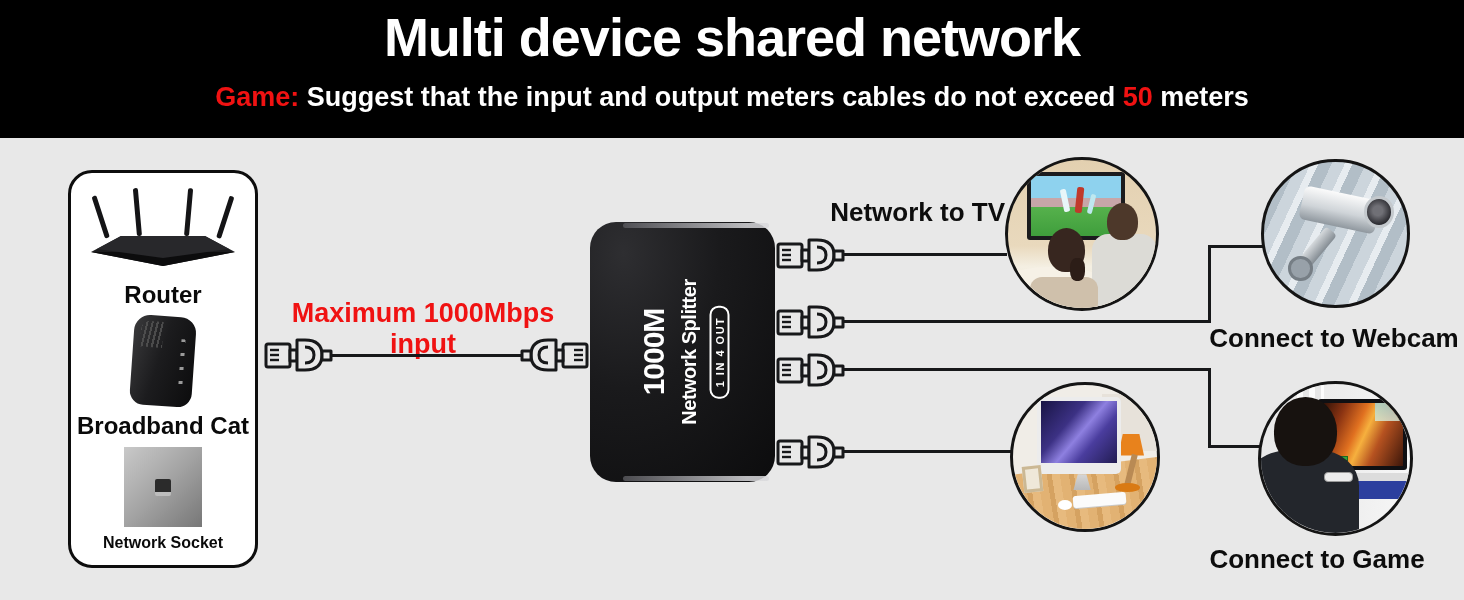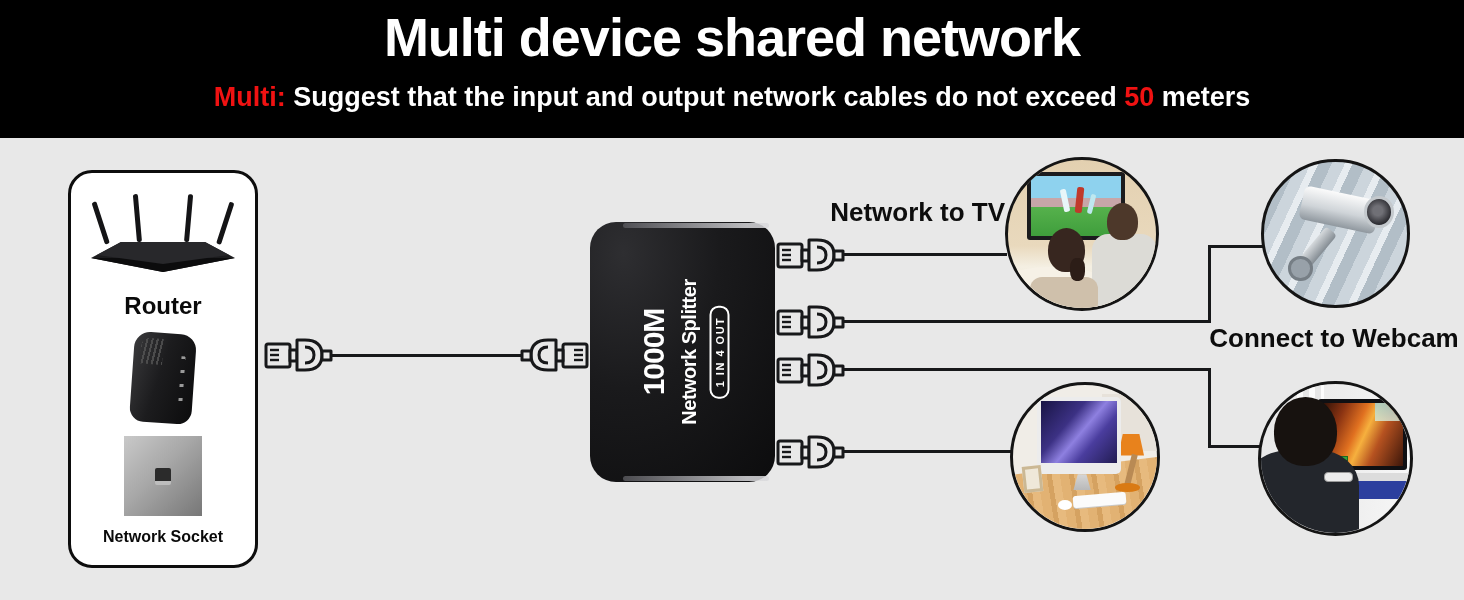--- a/index.html
+++ b/index.html
@@ -163,46 +163,48 @@
       <g stroke="#17181a" stroke-width="2.4">
         <line x1="7" y1="15" x2="16" y2="15"></line>
         <line x1="7" y1="20" x2="16" y2="20"></line>
         <line x1="7" y1="25" x2="16" y2="25"></line>
       </g>
     </symbol>
   </svg>
 
   <div class="hdr">
     <div class="hdr-title">Multi device shared network</div>
-    <div class="hdr-note"><span class="red">Multi:</span><span> Suggest that the input and output network cables do not exceed </span><span class="red">50</span><span> meters</span></div>
+    <div class="hdr-note"><span class="red">Game:</span><span> Suggest that the input and output meters cables do not exceed </span><span class="red">50</span><span> meters</span></div>
   </div>
 
   <div class="src-box">
     <svg width="152" height="88" viewBox="0 0 152 88">
       <g fill="#141416">
         <rect x="18" y="8" width="5" height="44" rx="2" transform="rotate(-18 20 52)"></rect>
         <rect x="50" y="2" width="5" height="48" rx="2" transform="rotate(-5 52 50)"></rect>
         <rect x="97" y="2" width="5" height="48" rx="2" transform="rotate(5 99 50)"></rect>
         <rect x="129" y="8" width="5" height="44" rx="2" transform="rotate(18 131 52)"></rect>
       </g>
       <polygon points="34,50 118,50 148,66 76,80 4,66" fill="#1c1c1e"></polygon>
       <polygon points="4,66 148,66 76,80" fill="#0c0c0d"></polygon>
       <polygon points="34,50 118,50 142,63 76,72 10,63" fill="#28282b"></polygon>
     </svg>
     <div class="src-label lbl-router">Router</div>
     <div class="modem">
       <div class="modem-vents"></div>
       <div class="modem-leds"></div>
     </div>
+    <div class="src-label lbl-modem">Broadband Cat</div>
     <div class="socket">
       <div class="socket-port"></div>
     </div>
     <div class="src-label lbl-socket">Network Socket</div>
   </div>
 
+  <div class="input-caption">Maximum 1000Mbps input</div>
 
   <svg class="rj45" style="left:263px; top:335px">
       <use href="#rj45"></use>
     </svg>
   <div class="wire h3" style="left:330px; top:354px; width:192px"></div>
   <svg class="rj45 flip" style="left:518px; top:335px">
       <use href="#rj45"></use>
     </svg>
 
   <div class="splitter">
@@ -233,20 +235,21 @@
   <div class="wire h3" style="left:1208px; top:245px; width:56px"></div>
 
   <div class="wire h3" style="left:842px; top:368px; width:369px"></div>
   <div class="wire w3" style="left:1208px; top:368px; height:80px"></div>
   <div class="wire h3" style="left:1208px; top:445px; width:54px"></div>
 
   <div class="wire h3" style="left:842px; top:450px; width:170px"></div>
 
   <div class="conn-label align-r" style="left:790px; top:197px; width:215px">Network to TV</div>
   <div class="conn-label align-c" style="left:1200px; top:323px; width:268px">Connect to Webcam</div>
+  <div class="conn-label align-c" style="left:1192px; top:544px; width:250px">Connect to Game</div>
 
   <div class="photo scene-tv" style="left:1005px; top:157px; width:154px; height:154px">
     <div class="abs tvset">
       <div class="tvscr">
         <div class="abs pl1"></div>
         <div class="abs pl2"></div>
         <div class="abs pl3"></div>
       </div>
     </div>
     <div class="abs couch"></div>

